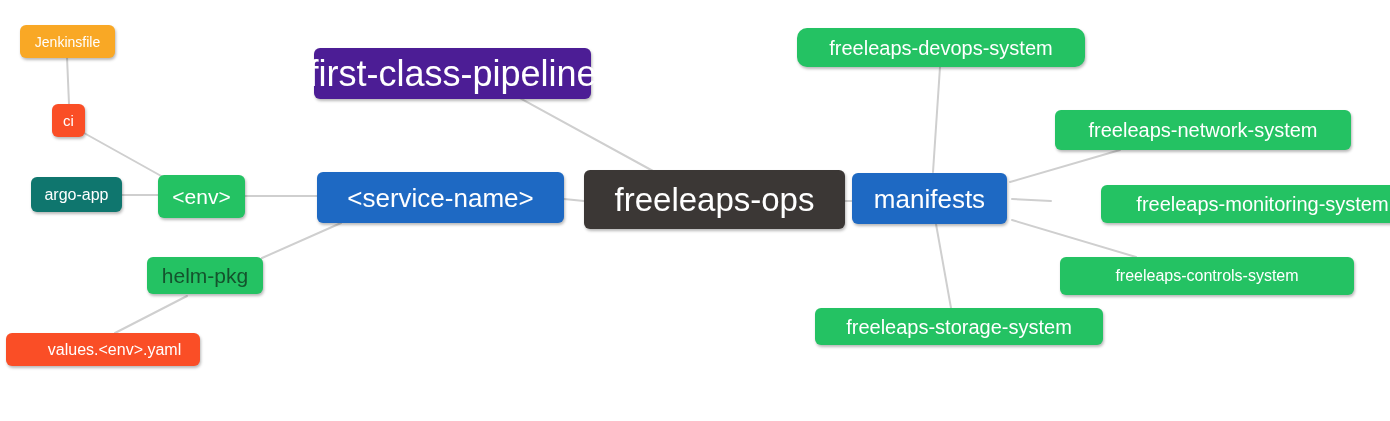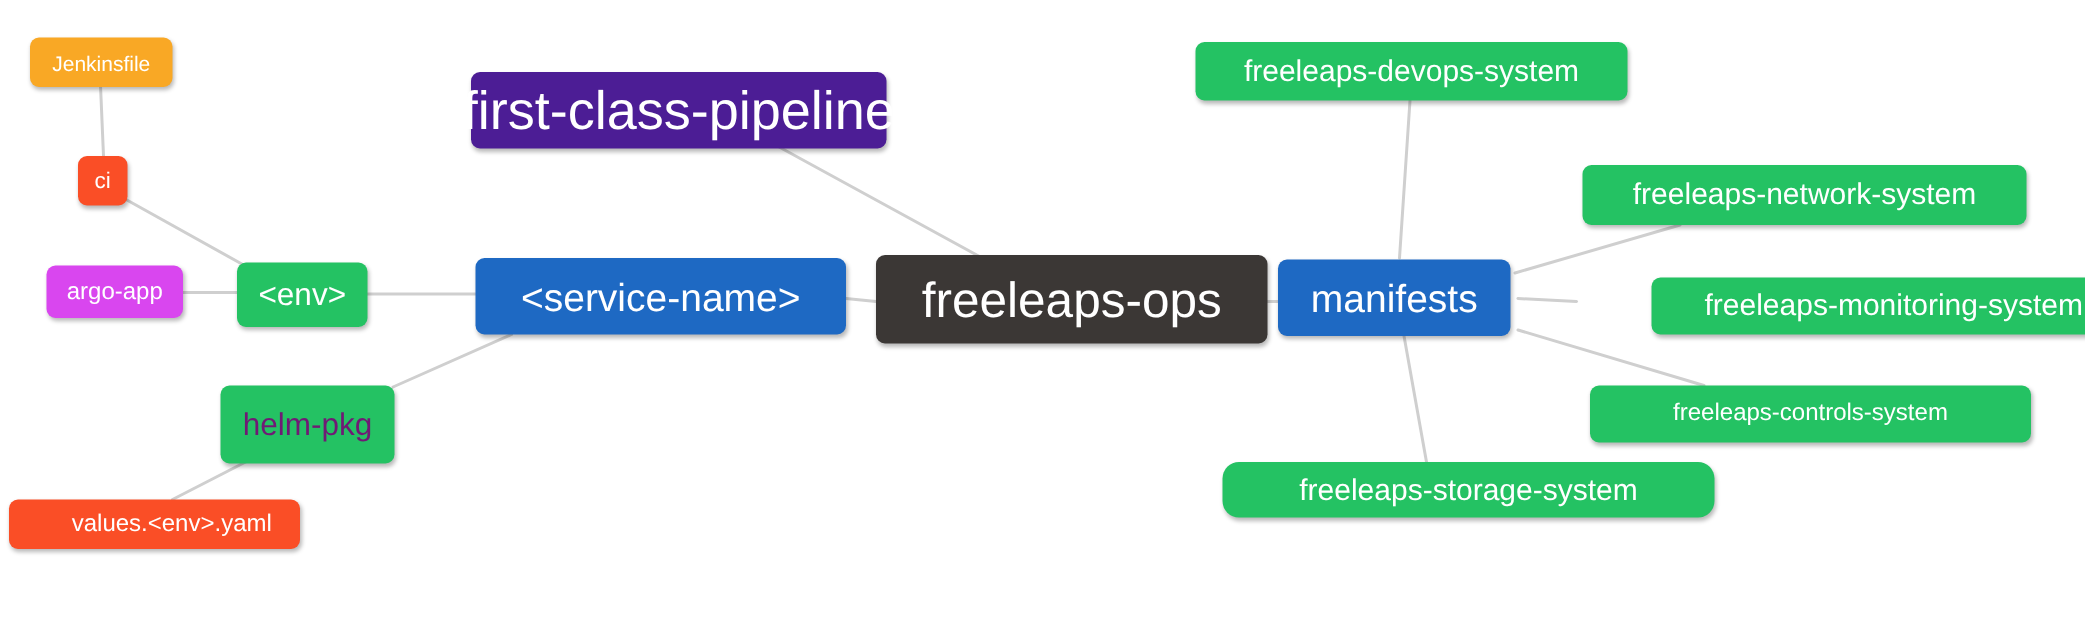--- a/index.html
+++ b/index.html
@@ -35,23 +35,23 @@
       <line x1="1012" y1="199" x2="1051" y2="201" stroke="#cfcfcf" stroke-width="2" stroke-linecap="round"></line>
       <line x1="1012" y1="220" x2="1136" y2="257" stroke="#cfcfcf" stroke-width="2" stroke-linecap="round"></line>
       <line x1="936" y1="224" x2="951" y2="308" stroke="#cfcfcf" stroke-width="2" stroke-linecap="round"></line>
     </svg>
 
 <div class="node" style="left: 584px; top: 170px; width: 261px; height: 59px; font-size: 33px; background: rgb(59, 55, 53); color: rgb(255, 255, 255);">freeleaps-ops</div>
     <div class="node" style="left: 314px; top: 48px; width: 277px; height: 51px; font-size: 36px; background: #4c1d95; color: rgb(255, 255, 255);">first-class-pipeline</div>
     <div class="node" style="left: 317px; top: 172px; width: 247px; height: 51px; font-size: 26px; background: rgb(30, 105, 195); color: rgb(255, 255, 255);">&lt;service-name&gt;</div>
     <div class="node" style="left: 852px; top: 173px; width: 155px; height: 51px; font-size: 26px; background: rgb(30, 105, 195); color: rgb(255, 255, 255);">manifests</div>
     <div class="node" style="left: 158px; top: 175px; width: 87px; height: 43px; font-size: 21px; background: rgb(36, 194, 99); color: rgb(255, 255, 255);">&lt;env&gt;</div>
-    <div class="node" style="left: 147px; top: 257px; width: 116px; height: 52px; font-size: 21px; background: rgb(36, 194, 99); color: #701a75;">helm-pkg</div>
+    <div class="node" style="left: 147px; top: 257px; width: 116px; height: 37px; font-size: 21px; background: rgb(36, 194, 99); color: #14532d;">helm-pkg</div>
     <div class="node" style="left: 52px; top: 104px; width: 33px; height: 33px; font-size: 15px; background: rgb(250, 78, 38); color: rgb(255, 255, 255);">ci</div>
-    <div class="node" style="left: 31px; top: 177px; width: 91px; height: 35px; font-size: 16px; background: #d946ef; color: rgb(255, 255, 255);">argo-app</div>
+    <div class="node" style="left: 31px; top: 177px; width: 91px; height: 35px; font-size: 16px; background: #0f766e; color: rgb(255, 255, 255);">argo-app</div>
     <div class="node" style="left: 6px; top: 333px; width: 171px; height: 33px; font-size: 16px; background: rgb(250, 78, 38); color: rgb(255, 255, 255); padding-left: 23px;">values.&lt;env&gt;.yaml</div>
     <div class="node" style="left: 20px; top: 25px; width: 95px; height: 33px; font-size: 14px; background: rgb(249, 168, 37); color: rgb(255, 255, 255);">Jenkinsfile</div>
-    <div class="node" style="left: 797px; top: 28px; width: 288px; height: 39px; font-size: 20px; background: rgb(36, 194, 99); color: rgb(255, 255, 255);">freeleaps-devops-system</div>
+    <div class="node" style="left: 797px; top: 28px; width: 288px; height: 39px; font-size: 20px; background: rgb(36, 194, 99); color: rgb(255, 255, 255); border-radius: 10px;">freeleaps-devops-system</div>
     <div class="node" style="left: 1055px; top: 110px; width: 296px; height: 40px; font-size: 20px; background: rgb(36, 194, 99); color: rgb(255, 255, 255);">freeleaps-network-system</div>
     <div class="node" style="left: 1101px; top: 185px; width: 323px; height: 38px; font-size: 20px; background: rgb(36, 194, 99); color: rgb(255, 255, 255);">freeleaps-monitoring-system</div>
     <div class="node" style="left: 1060px; top: 257px; width: 294px; height: 38px; font-size: 16px; background: rgb(36, 194, 99); color: rgb(255, 255, 255);">freeleaps-controls-system</div>
-    <div class="node" style="left: 815px; top: 308px; width: 328px; height: 37px; font-size: 20px; background: rgb(36, 194, 99); color: rgb(255, 255, 255); border-radius: 11px;">freeleaps-storage-system</div>
+    <div class="node" style="left: 815px; top: 308px; width: 288px; height: 37px; font-size: 20px; background: rgb(36, 194, 99); color: rgb(255, 255, 255);">freeleaps-storage-system</div>
   </div>
 
 </body></html>

